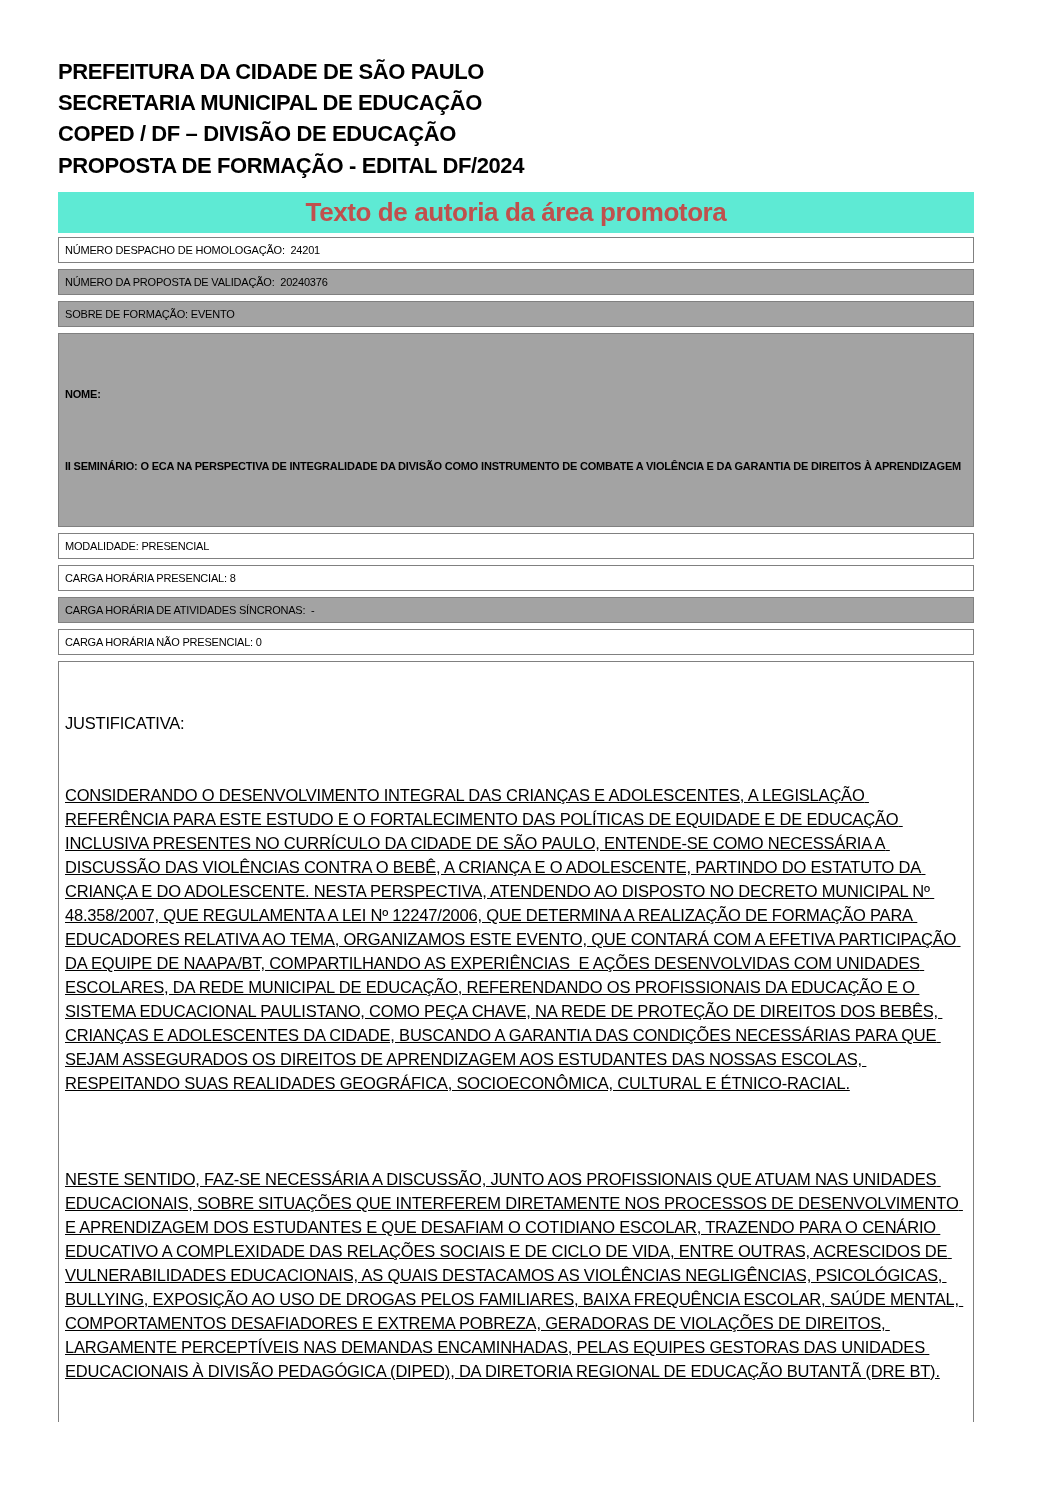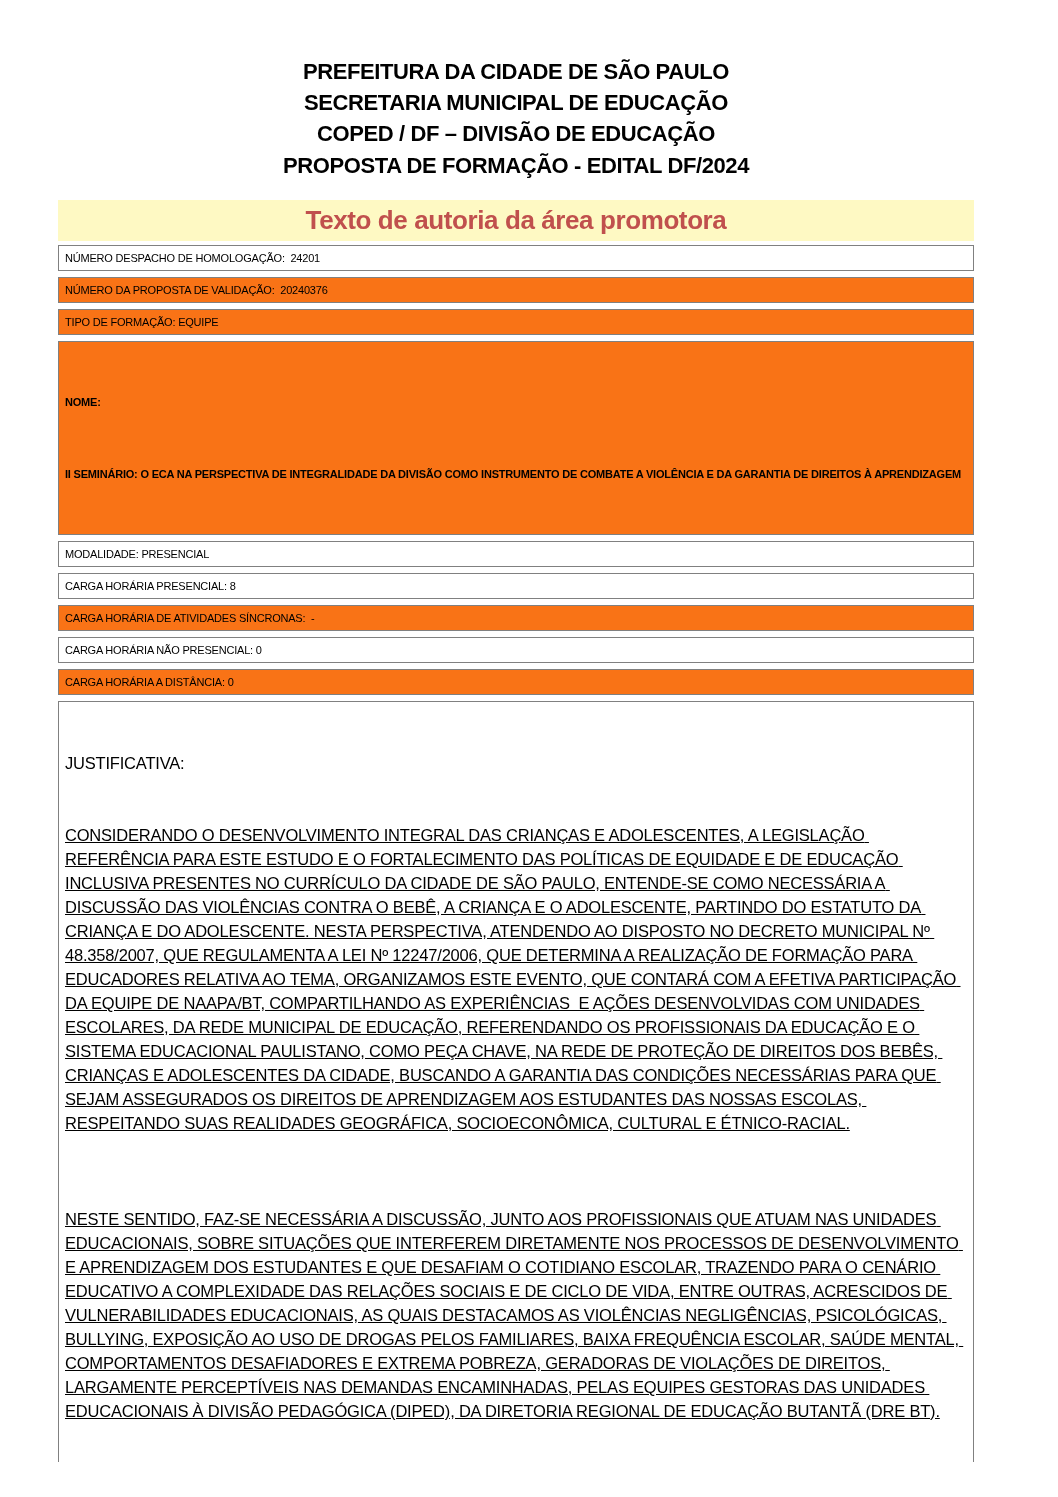--- a/index.html
+++ b/index.html
@@ -11,27 +11,27 @@
     overflow: hidden;
     font-family: "Liberation Sans", sans-serif;
     color: #000000;
   }
   .content {
     position: absolute;
     left: 58px;
     top: 56px;
     width: 916px;
   }
-  .hdr { text-align: center; font-weight: bold; letter-spacing: -0.4px; }
+  .hdr { text-align: left; font-weight: bold; letter-spacing: -0.4px; }
   .hdr-line  { font-size: 22px; line-height: 31px; }
   .hdr-main  { font-size: 22px; line-height: 33px; }
   .banner {
-    margin-top: 18px;
+    margin-top: 10px;
     height: 41px;
-    background: #fef9c3;
+    background: #5eead4;
     color: #c0504d;
     font-size: 26px;
     font-weight: bold;
     text-align: center;
     line-height: 41px;
     letter-spacing: -0.4px;
   }
   .rows { margin-top: 4px; }
   .row {
     box-sizing: border-box;
@@ -39,21 +39,21 @@
     background: #ffffff;
     min-height: 26px;
     padding: 0 6px;
     font-size: 11px;
     line-height: 24px;
     letter-spacing: -0.2px;
     margin-bottom: 6px;
     white-space: pre-wrap;
     overflow: hidden;
   }
-  .row.accent { background: #f97316; }
+  .row.accent { background: #a3a3a3; }
   .row.bold   { font-weight: bold; }
   .row .lbl, .row .val { display: block; }
   .justify-box {
     box-sizing: border-box;
     border: 1px solid #808080;
     border-bottom: none;
     background: #ffffff;
     height: 761px;
     overflow: hidden;
     padding: 1px 6px;
@@ -76,33 +76,32 @@
       <div class="hdr-line">SECRETARIA MUNICIPAL DE EDUCAÇÃO</div>
       <div class="hdr-line">COPED / DF – DIVISÃO DE EDUCAÇÃO</div>
       <div class="hdr-main">PROPOSTA DE FORMAÇÃO - EDITAL DF/2024</div>
     </div>
 
     <div class="banner">Texto de autoria da área promotora</div>
 
     <div class="rows">
       <div class="row">NÚMERO DESPACHO DE HOMOLOGAÇÃO:  24201</div>
       <div class="row accent">NÚMERO DA PROPOSTA DE VALIDAÇÃO:  20240376</div>
-      <div class="row accent">TIPO DE FORMAÇÃO: EQUIPE</div>
+      <div class="row accent">SOBRE DE FORMAÇÃO: EVENTO</div>
 
 
       <div class="row accent bold">
         <span class="lbl">NOME:</span>
         <span class="val">II SEMINÁRIO: O ECA NA PERSPECTIVA DE INTEGRALIDADE DA DIVISÃO COMO INSTRUMENTO DE COMBATE A VIOLÊNCIA E DA GARANTIA DE DIREITOS À APRENDIZAGEM</span>
       </div>
 
       <div class="row">MODALIDADE: PRESENCIAL</div>
       <div class="row">CARGA HORÁRIA PRESENCIAL: 8</div>
       <div class="row accent">CARGA HORÁRIA DE ATIVIDADES SÍNCRONAS:  -</div>
       <div class="row">CARGA HORÁRIA NÃO PRESENCIAL: 0</div>
-      <div class="row accent">CARGA HORÁRIA A DISTÂNCIA: 0</div>
 
       <div class="justify-box">
         <div>JUSTIFICATIVA:</div>
         <div class="para">CONSIDERANDO O DESENVOLVIMENTO INTEGRAL DAS CRIANÇAS E ADOLESCENTES, A LEGISLAÇÃO REFERÊNCIA PARA ESTE ESTUDO E O FORTALECIMENTO DAS POLÍTICAS DE EQUIDADE E DE EDUCAÇÃO INCLUSIVA PRESENTES NO CURRÍCULO DA CIDADE DE SÃO PAULO, ENTENDE-SE COMO NECESSÁRIA A DISCUSSÃO DAS VIOLÊNCIAS CONTRA O BEBÊ, A CRIANÇA E O ADOLESCENTE, PARTINDO DO ESTATUTO DA CRIANÇA E DO ADOLESCENTE. NESTA PERSPECTIVA, ATENDENDO AO DISPOSTO NO DECRETO MUNICIPAL Nº 48.358/2007, QUE REGULAMENTA A LEI Nº 12247/2006, QUE DETERMINA A REALIZAÇÃO DE FORMAÇÃO PARA EDUCADORES RELATIVA AO TEMA, ORGANIZAMOS ESTE EVENTO, QUE CONTARÁ COM A EFETIVA PARTICIPAÇÃO DA EQUIPE DE NAAPA/BT, COMPARTILHANDO AS EXPERIÊNCIAS  E AÇÕES DESENVOLVIDAS COM UNIDADES ESCOLARES, DA REDE MUNICIPAL DE EDUCAÇÃO, REFERENDANDO OS PROFISSIONAIS DA EDUCAÇÃO E O SISTEMA EDUCACIONAL PAULISTANO, COMO PEÇA CHAVE, NA REDE DE PROTEÇÃO DE DIREITOS DOS BEBÊS, CRIANÇAS E ADOLESCENTES DA CIDADE, BUSCANDO A GARANTIA DAS CONDIÇÕES NECESSÁRIAS PARA QUE SEJAM ASSEGURADOS OS DIREITOS DE APRENDIZAGEM AOS ESTUDANTES DAS NOSSAS ESCOLAS, RESPEITANDO SUAS REALIDADES GEOGRÁFICA, SOCIOECONÔMICA, CULTURAL E ÉTNICO-RACIAL.</div>
         <div class="para">NESTE SENTIDO, FAZ-SE NECESSÁRIA A DISCUSSÃO, JUNTO AOS PROFISSIONAIS QUE ATUAM NAS UNIDADES EDUCACIONAIS, SOBRE SITUAÇÕES QUE INTERFEREM DIRETAMENTE NOS PROCESSOS DE DESENVOLVIMENTO E APRENDIZAGEM DOS ESTUDANTES E QUE DESAFIAM O COTIDIANO ESCOLAR, TRAZENDO PARA O CENÁRIO EDUCATIVO A COMPLEXIDADE DAS RELAÇÕES SOCIAIS E DE CICLO DE VIDA, ENTRE OUTRAS, ACRESCIDOS DE VULNERABILIDADES EDUCACIONAIS, AS QUAIS DESTACAMOS AS VIOLÊNCIAS NEGLIGÊNCIAS, PSICOLÓGICAS, BULLYING, EXPOSIÇÃO AO USO DE DROGAS PELOS FAMILIARES, BAIXA FREQUÊNCIA ESCOLAR, SAÚDE MENTAL, COMPORTAMENTOS DESAFIADORES E EXTREMA POBREZA, GERADORAS DE VIOLAÇÕES DE DIREITOS, LARGAMENTE PERCEPTÍVEIS NAS DEMANDAS ENCAMINHADAS, PELAS EQUIPES GESTORAS DAS UNIDADES EDUCACIONAIS À DIVISÃO PEDAGÓGICA (DIPED), DA DIRETORIA REGIONAL DE EDUCAÇÃO BUTANTÃ (DRE BT).</div>
         
       </div>
     </div>
 
   </div>

